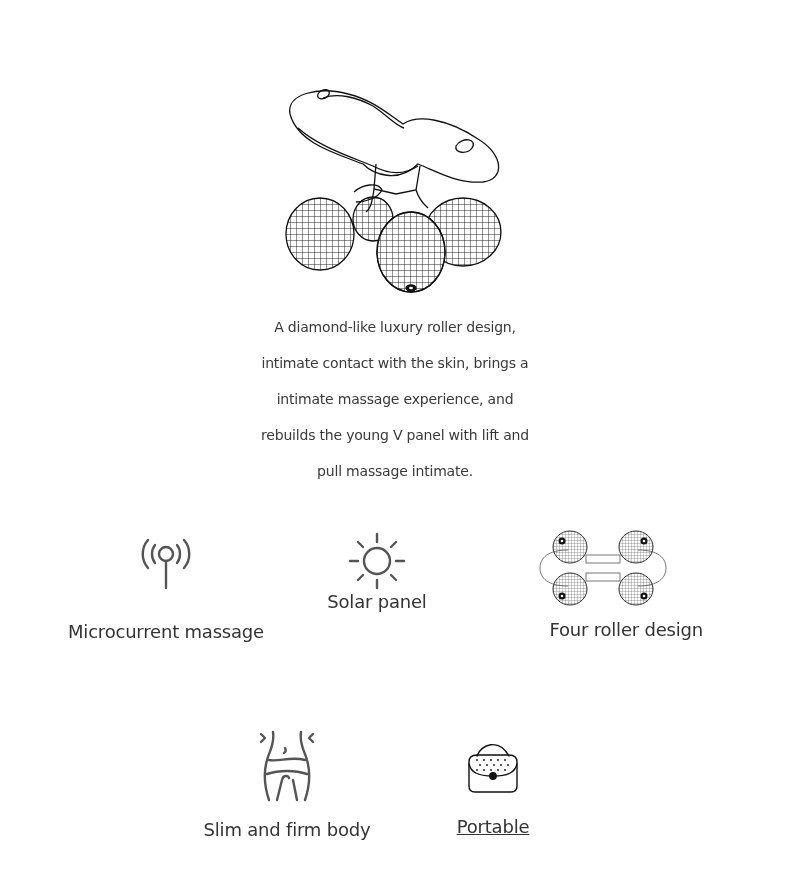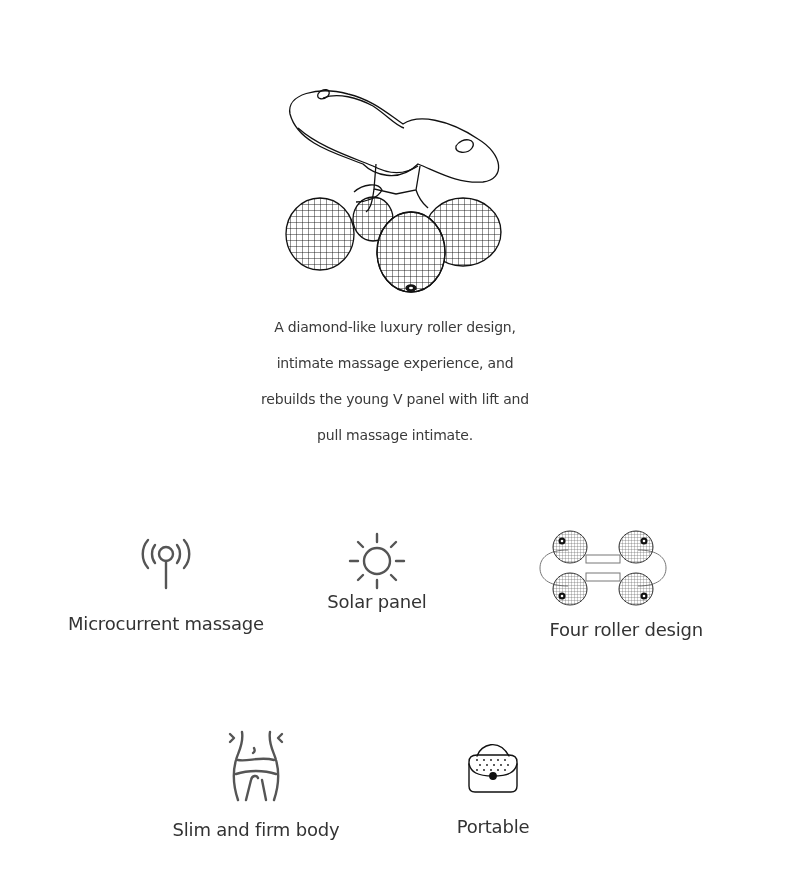--- a/index.html
+++ b/index.html
@@ -40,37 +40,38 @@
     <ellipse cx="133" cy="168" rx="34" ry="40" fill="#fff"></ellipse>
     <ellipse cx="133" cy="168" rx="34" ry="40" fill="url(#mesh)"></ellipse>
     <ellipse cx="133" cy="204" rx="5" ry="3" fill="#111"></ellipse>
     <ellipse cx="133" cy="204" rx="2" ry="1.2" fill="#fff" stroke="none"></ellipse>
     <path d="M76 108 C85 100, 100 98, 104 106 C100 114, 88 118, 78 118"></path>
   </svg>
 </div>
 
 <div class="desc">
   <p>A diamond-like luxury roller design,</p>
+  <p>intimate contact with the skin, brings a</p>
   <p>intimate massage experience, and</p>
   <p>rebuilds the young V panel with lift and</p>
   <p>pull massage intimate.</p>
 </div>
 
 <div class="feat" style="left:60px; top:536px; width:212px;">
   <span class="icon" style="width:60px;height:56px;">
     <svg width="60" height="56" viewBox="0 0 60 56" fill="none" stroke="#555" stroke-width="2.4" stroke-linecap="round">
       <circle cx="30" cy="18" r="7"></circle>
       <line x1="30" y1="25" x2="30" y2="52"></line>
       <path d="M19 9 C15 14, 15 22, 19 27"></path>
       <path d="M41 9 C45 14, 45 22, 41 27"></path>
       <path d="M12 4 C5 12, 5 24, 12 32"></path>
       <path d="M48 4 C55 12, 55 24, 48 32"></path>
     </svg>
   </span>
-  <span class="label" style="margin-top:21px;">Microcurrent massage</span>
+  <span class="label" style="margin-top:29px;">Microcurrent massage</span>
 </div>
 
 <div class="feat" style="left:317px; top:531px; width:120px;">
   <span class="icon" style="width:60px;height:60px;">
     <svg width="60" height="60" viewBox="0 0 60 60" fill="none" stroke="#555" stroke-width="2.4" stroke-linecap="round">
       <circle cx="30" cy="30" r="13"></circle>
       <line x1="30" y1="3" x2="30" y2="11"></line>
       <line x1="30" y1="49" x2="30" y2="57"></line>
       <line x1="3" y1="30" x2="11" y2="30"></line>
       <line x1="49" y1="30" x2="57" y2="30"></line>
@@ -111,21 +112,21 @@
         <circle cx="24" cy="13" r="1.3"></circle>
           <circle cx="106" cy="13" r="1.3"></circle>
         <circle cx="24" cy="68" r="1.3"></circle>
           <circle cx="106" cy="68" r="1.3"></circle>
       </g>
     </svg>
   </span>
   <span class="label" style="margin-top:11px;text-align:right;">Four roller design</span>
 </div>
 
-<div class="feat" style="left:156px; top:730px; width:200px;">
+<div class="feat" style="left:187px; top:730px; width:200px;">
   <span class="icon" style="width:64px;height:74px;">
     <svg width="64" height="74" viewBox="0 0 64 74" fill="none" stroke="#555" stroke-width="2.4" stroke-linecap="round" stroke-linejoin="round">
       <path d="M6 4 L10 8 L6 12"></path>
       <path d="M58 4 L54 8 L58 12"></path>
       <path d="M18 2 C20 14, 14 22, 12 30 C8 44, 10 58, 14 70"></path>
       <path d="M46 2 C44 14, 50 22, 52 30 C56 44, 54 58, 50 70"></path>
       <path d="M30 18 C31 20, 31 22, 29 23"></path>
       <path d="M14 30 C24 32, 36 26, 50 30"></path>
       <path d="M12 44 C24 40, 40 40, 52 44"></path>
       <path d="M22 70 L27 50 C28 45, 33 45, 34 48"></path>
@@ -154,14 +155,14 @@
           <circle cx="38" cy="25" r="0.9"></circle>
           <circle cx="45" cy="25" r="0.9"></circle>
         <circle cx="14" cy="30" r="0.9"></circle>
           <circle cx="21" cy="30" r="0.9"></circle>
           <circle cx="28" cy="30" r="0.9"></circle>
           <circle cx="35" cy="30" r="0.9"></circle>
           <circle cx="42" cy="30" r="0.9"></circle>
       </g>
     </svg>
   </span>
-  <span class="label" style="margin-top:20px;">Portable</span>
+  <span class="label" style="margin-top:20px;text-decoration:underline;">Portable</span>
 </div>
 
 </body></html>

